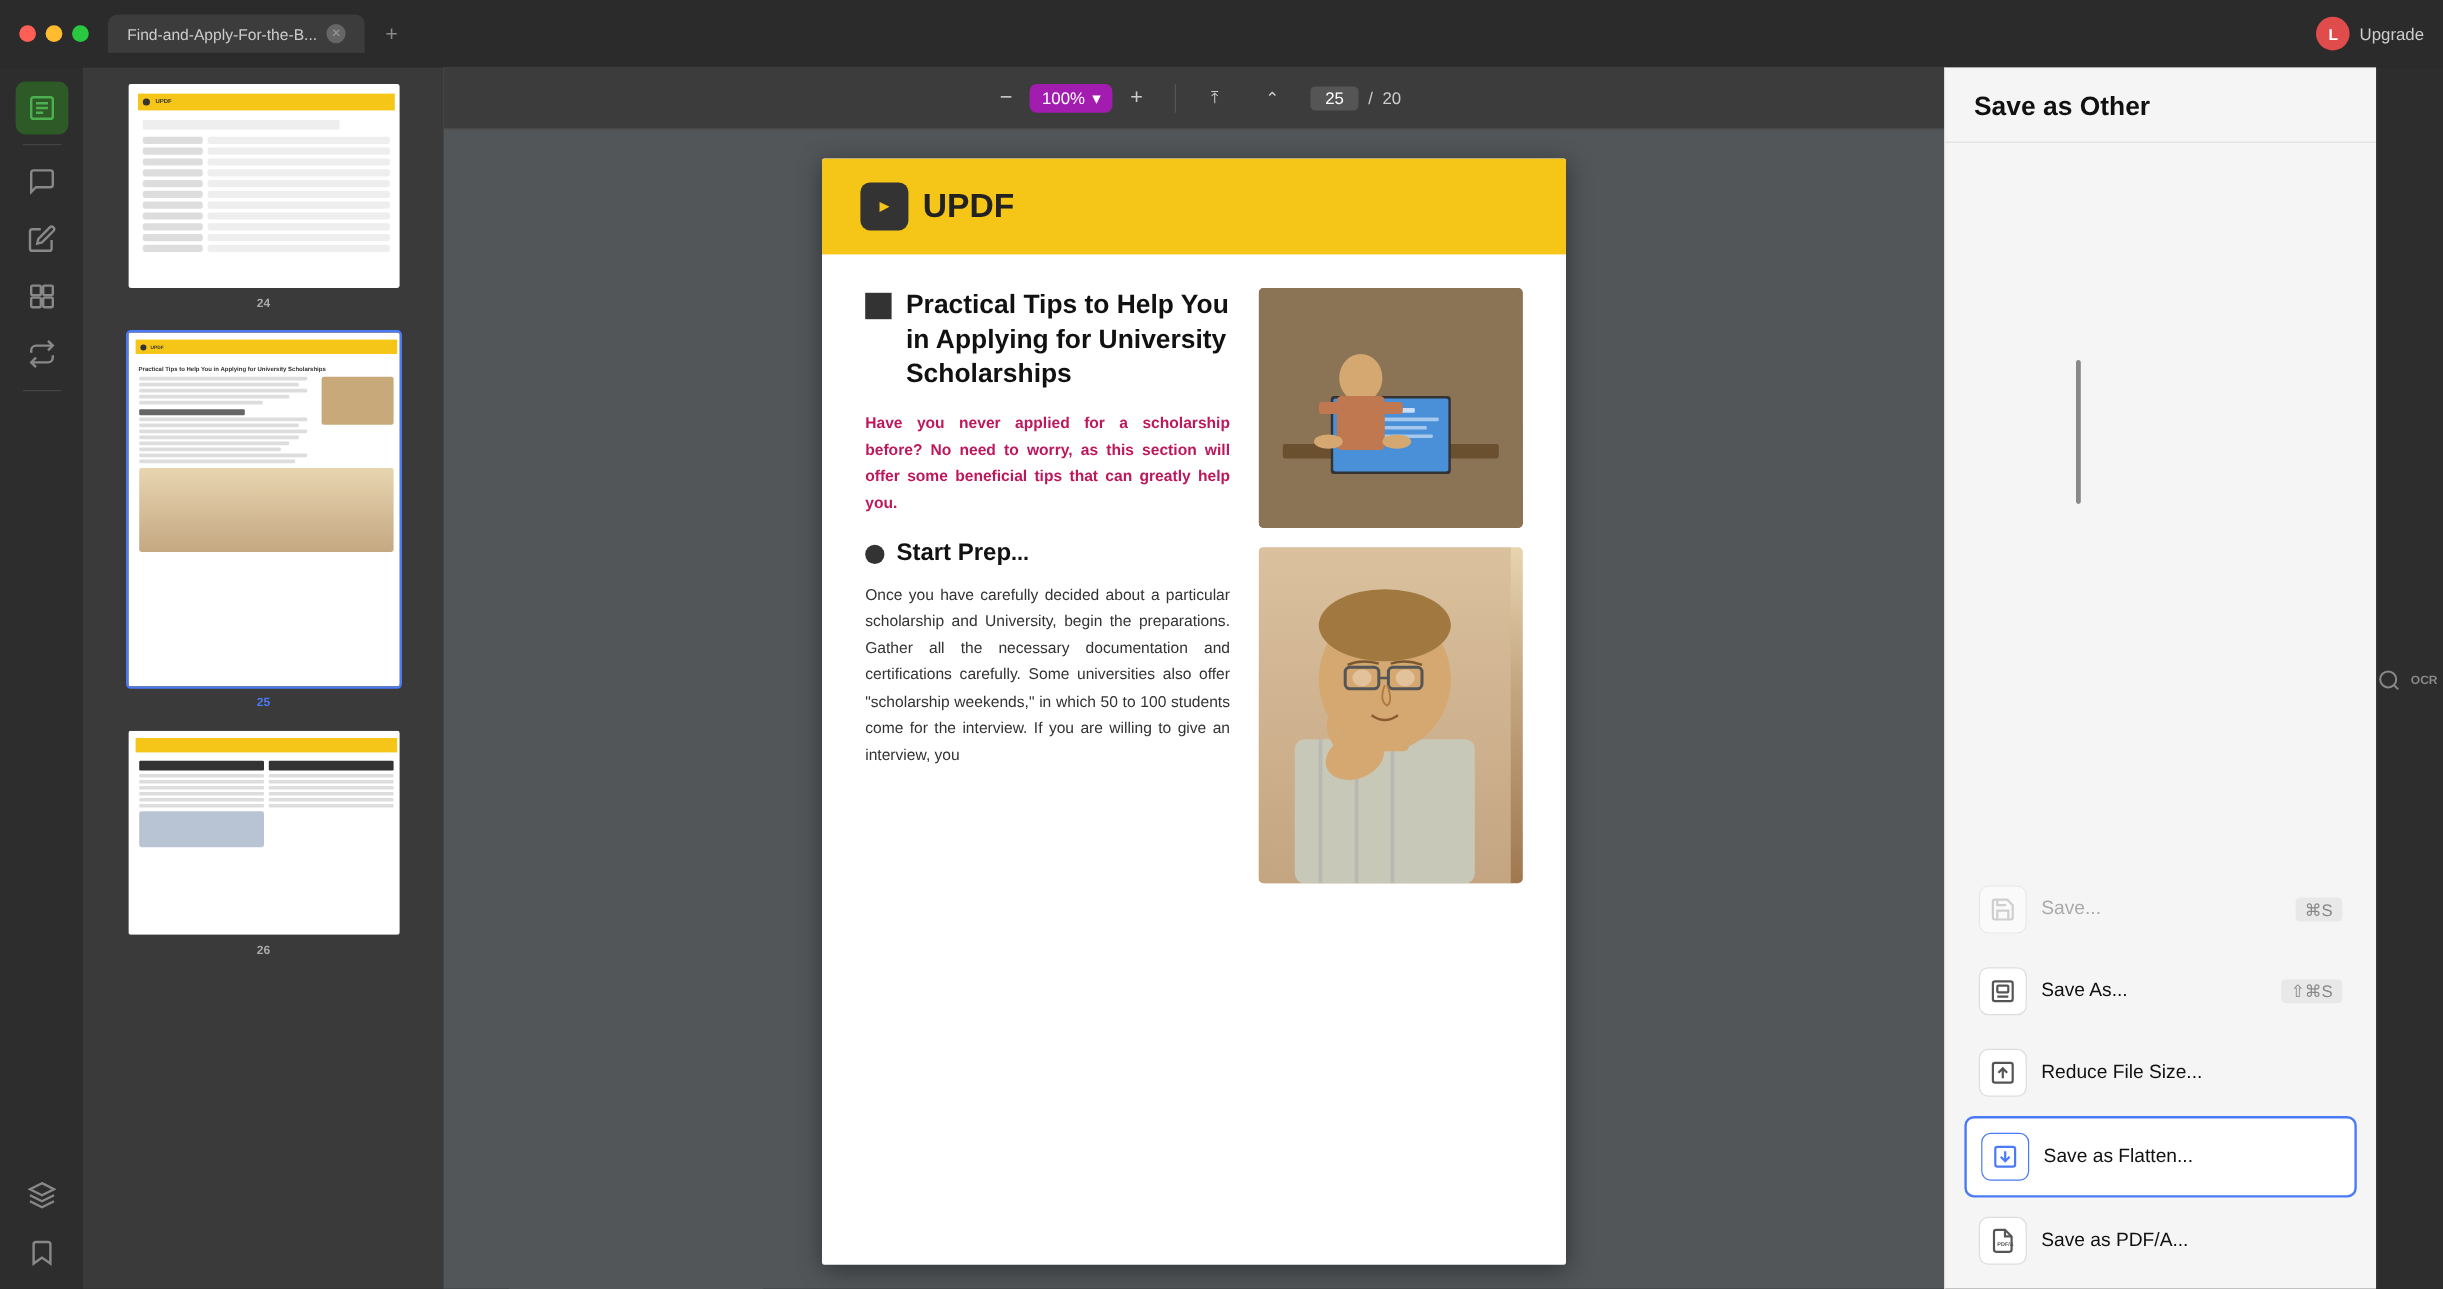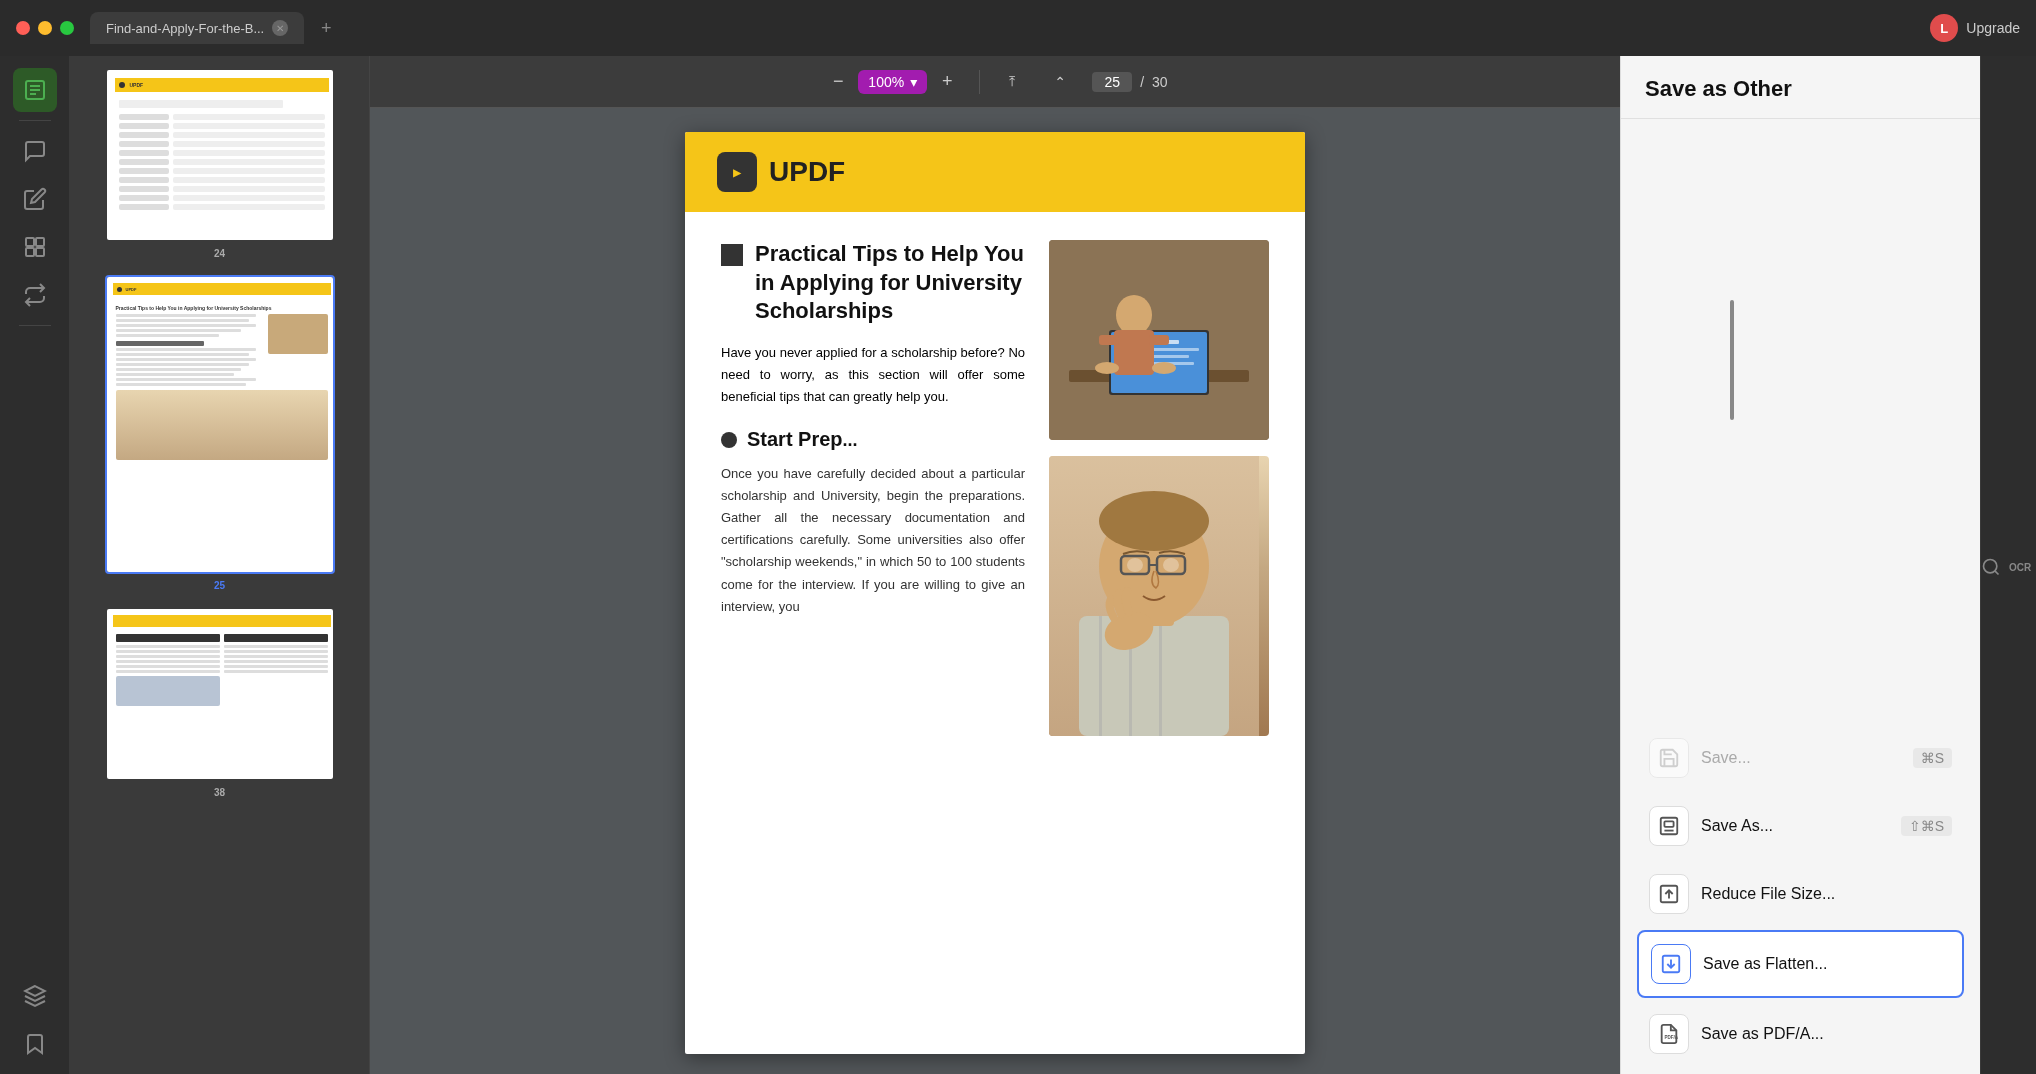--- a/index.html
+++ b/index.html
@@ -405,23 +405,24 @@
       margin-top: 4px;
     }
     .section-heading {
       font-size: 22px;
       font-weight: bold;
       color: #111;
       line-height: 1.3;
     }
     .pdf-para {
       font-size: 13px;
-      color: #000000;
+      color: #be185d;
       line-height: 1.7;
       text-align: justify;
+      font-weight: bold;
     }
     .pdf-right-img {
       width: 220px;
       height: 200px;
       background: linear-gradient(135deg, #8b7355 0%, #a0856a 50%, #6b5940 100%);
       border-radius: 4px;
       overflow: hidden;
       position: relative;
     }
     .bullet-section-heading {
@@ -758,21 +759,21 @@
                   <div class="thumb26-line"></div>
                     <div class="thumb26-line"></div>
                   <div class="thumb26-line"></div>
                     <div class="thumb26-line"></div>
                 </div>
               </div>
             </div>
           </div>
         </div>
       </div>
-      <span class="thumb-label">38</span>
+      <span class="thumb-label">26</span>
     </div>
   </div>
 
   <div class="scroll-handle"></div>
 
   <div class="main-content">
 
     <div class="toolbar">
       <div class="toolbar-group">
         <button class="toolbar-btn">−</button>
@@ -781,21 +782,21 @@
           <span>▾</span>
         </div>
         <button class="toolbar-btn">+</button>
       </div>
       <div class="toolbar-sep"></div>
       <button class="toolbar-btn" style="font-size:14px;">⤒</button>
       <button class="toolbar-btn" style="font-size:14px;">⌃</button>
       <div class="page-display">
         <input class="page-input" type="text" value="25" style="">
         <span>/</span>
-        <span>30</span>
+        <span>20</span>
       </div>
     </div>
 
     <div class="pdf-viewport">
       <div class="pdf-page">
 
         <div class="pdf-header">
           <div class="updf-logo-box">▶</div>
           <span class="updf-logo-text">UPDF</span>
         </div>

